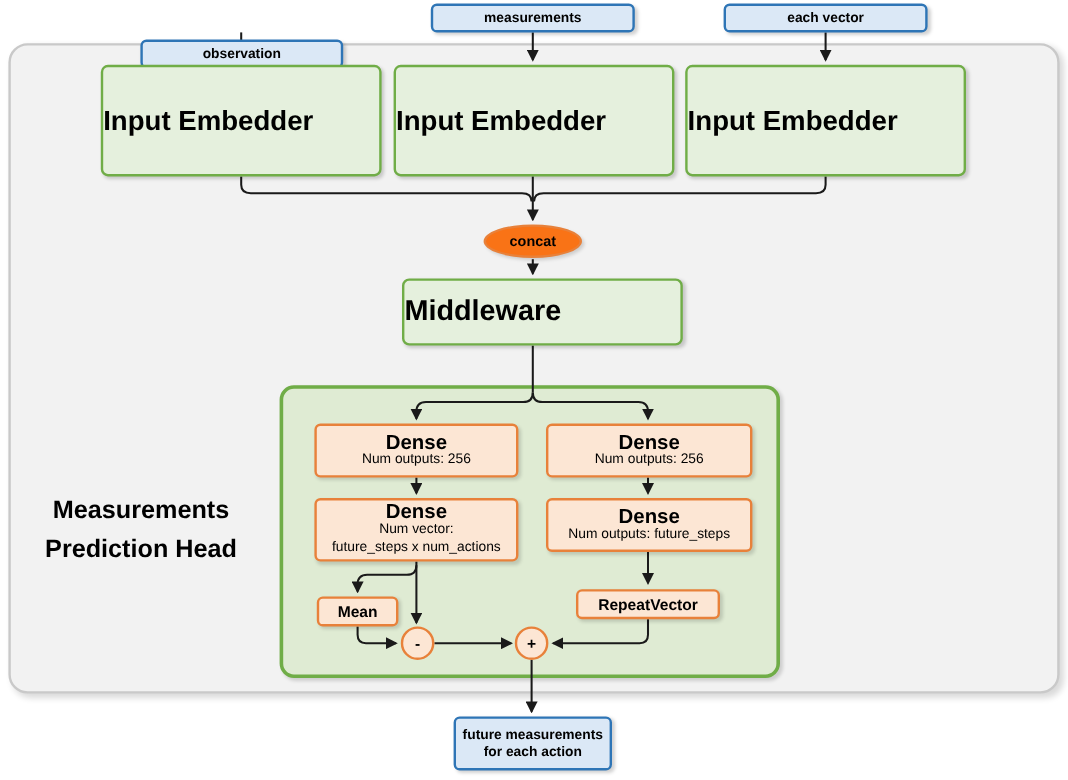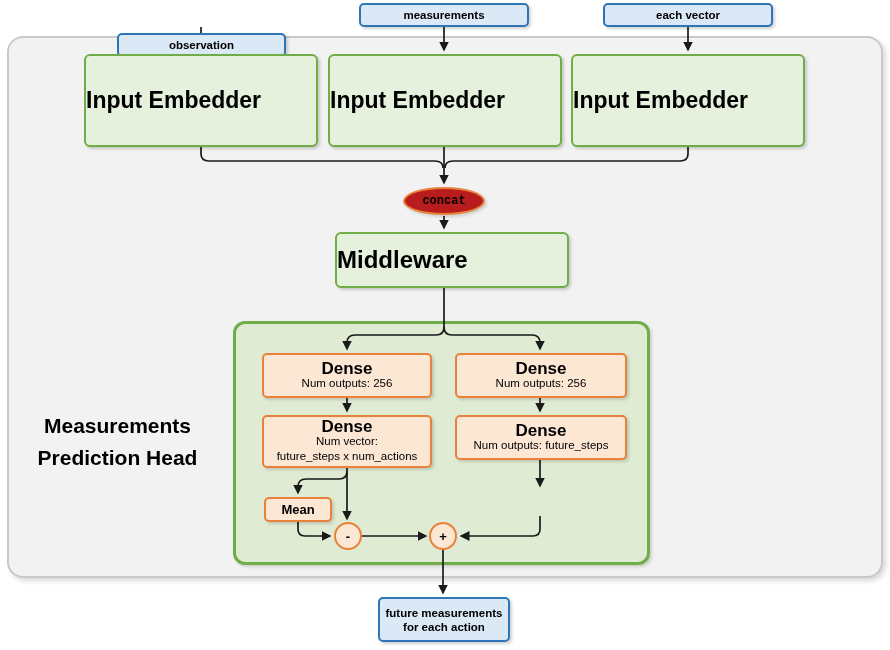--- a/index.html
+++ b/index.html
@@ -14,24 +14,24 @@
   .container-green{background:#dfebd3;border:3px solid #70ad47;border-radius:12px;
              box-shadow:2px 2px 3px rgba(0,0,0,0.15);}
   .blue-box{background:#dbe8f6;border:2.5px solid #2e75b6;border-radius:5px;
             box-shadow:2px 2px 3px rgba(0,0,0,0.18);
             display:flex;flex-direction:column;align-items:center;justify-content:center;
             font-weight:bold;font-size:11.5px;line-height:14px;}
   .orange-box{background:#fce6d4;border:2.5px solid #e8813a;border-radius:5px;
             box-shadow:2px 2px 3px rgba(0,0,0,0.15);
             display:flex;flex-direction:column;align-items:center;justify-content:center;
             text-align:center;}
-  .ellipse{background:#b91c1c;border:2.5px solid #e8813a;border-radius:50%;
+  .ellipse{background:#f97316;border:2.5px solid #e8813a;border-radius:50%;
            box-shadow:2px 2px 3px rgba(0,0,0,0.15);
            display:flex;align-items:center;justify-content:center;
-           font-weight:bold;font-size:12px;font-family:Liberation Mono, monospace;}
+           font-weight:bold;font-size:12px;}
   .op-circle{background:#fce6d4;border:2.5px solid #e8813a;border-radius:50%;
            display:flex;align-items:center;justify-content:center;
            font-weight:bold;font-size:13px;}
   .embedder-label{font-weight:bold;font-size:23px;}
   .middleware-label{font-weight:bold;font-size:24px;}
   .dense-title{font-weight:bold;font-size:17px;line-height:15px;}
   .dense-sub{font-size:11.5px;line-height:15px;}
   .small-op{font-weight:bold;font-size:13px;}
   .head-title{font-weight:bold;font-size:21px;line-height:32px;text-align:center;}
   svg.connectors{position:absolute;left:0;top:0;width:890px;height:650px;pointer-events:none;}
@@ -128,20 +128,23 @@
     <div class="dense-sub">future_steps x num_actions</div>
   </div>
   <div class="abs orange-box" style="left:455px;top:415px;width:172px;height:45px;">
     <div class="dense-title">Dense</div>
     <div class="dense-sub">Num outputs: future_steps</div>
   </div>
 
   <div class="abs orange-box" style="left:264px;top:497px;width:68px;height:25px;">
     <span class="small-op">Mean</span>
   </div>
+  <div class="abs orange-box" style="left:480px;top:491px;width:120px;height:25px;">
+    <span class="small-op">RepeatVector</span>
+  </div>
 
   <div class="abs op-circle" style="left:334px;top:522px;width:28px;height:28px;">
     <span>-</span>
   </div>
   <div class="abs op-circle" style="left:429px;top:522px;width:28px;height:28px;">
     <span>+</span>
   </div>
 
   <div class="abs blue-box" style="left:378px;top:597px;width:132px;height:45px;">
     <div>future measurements</div>

